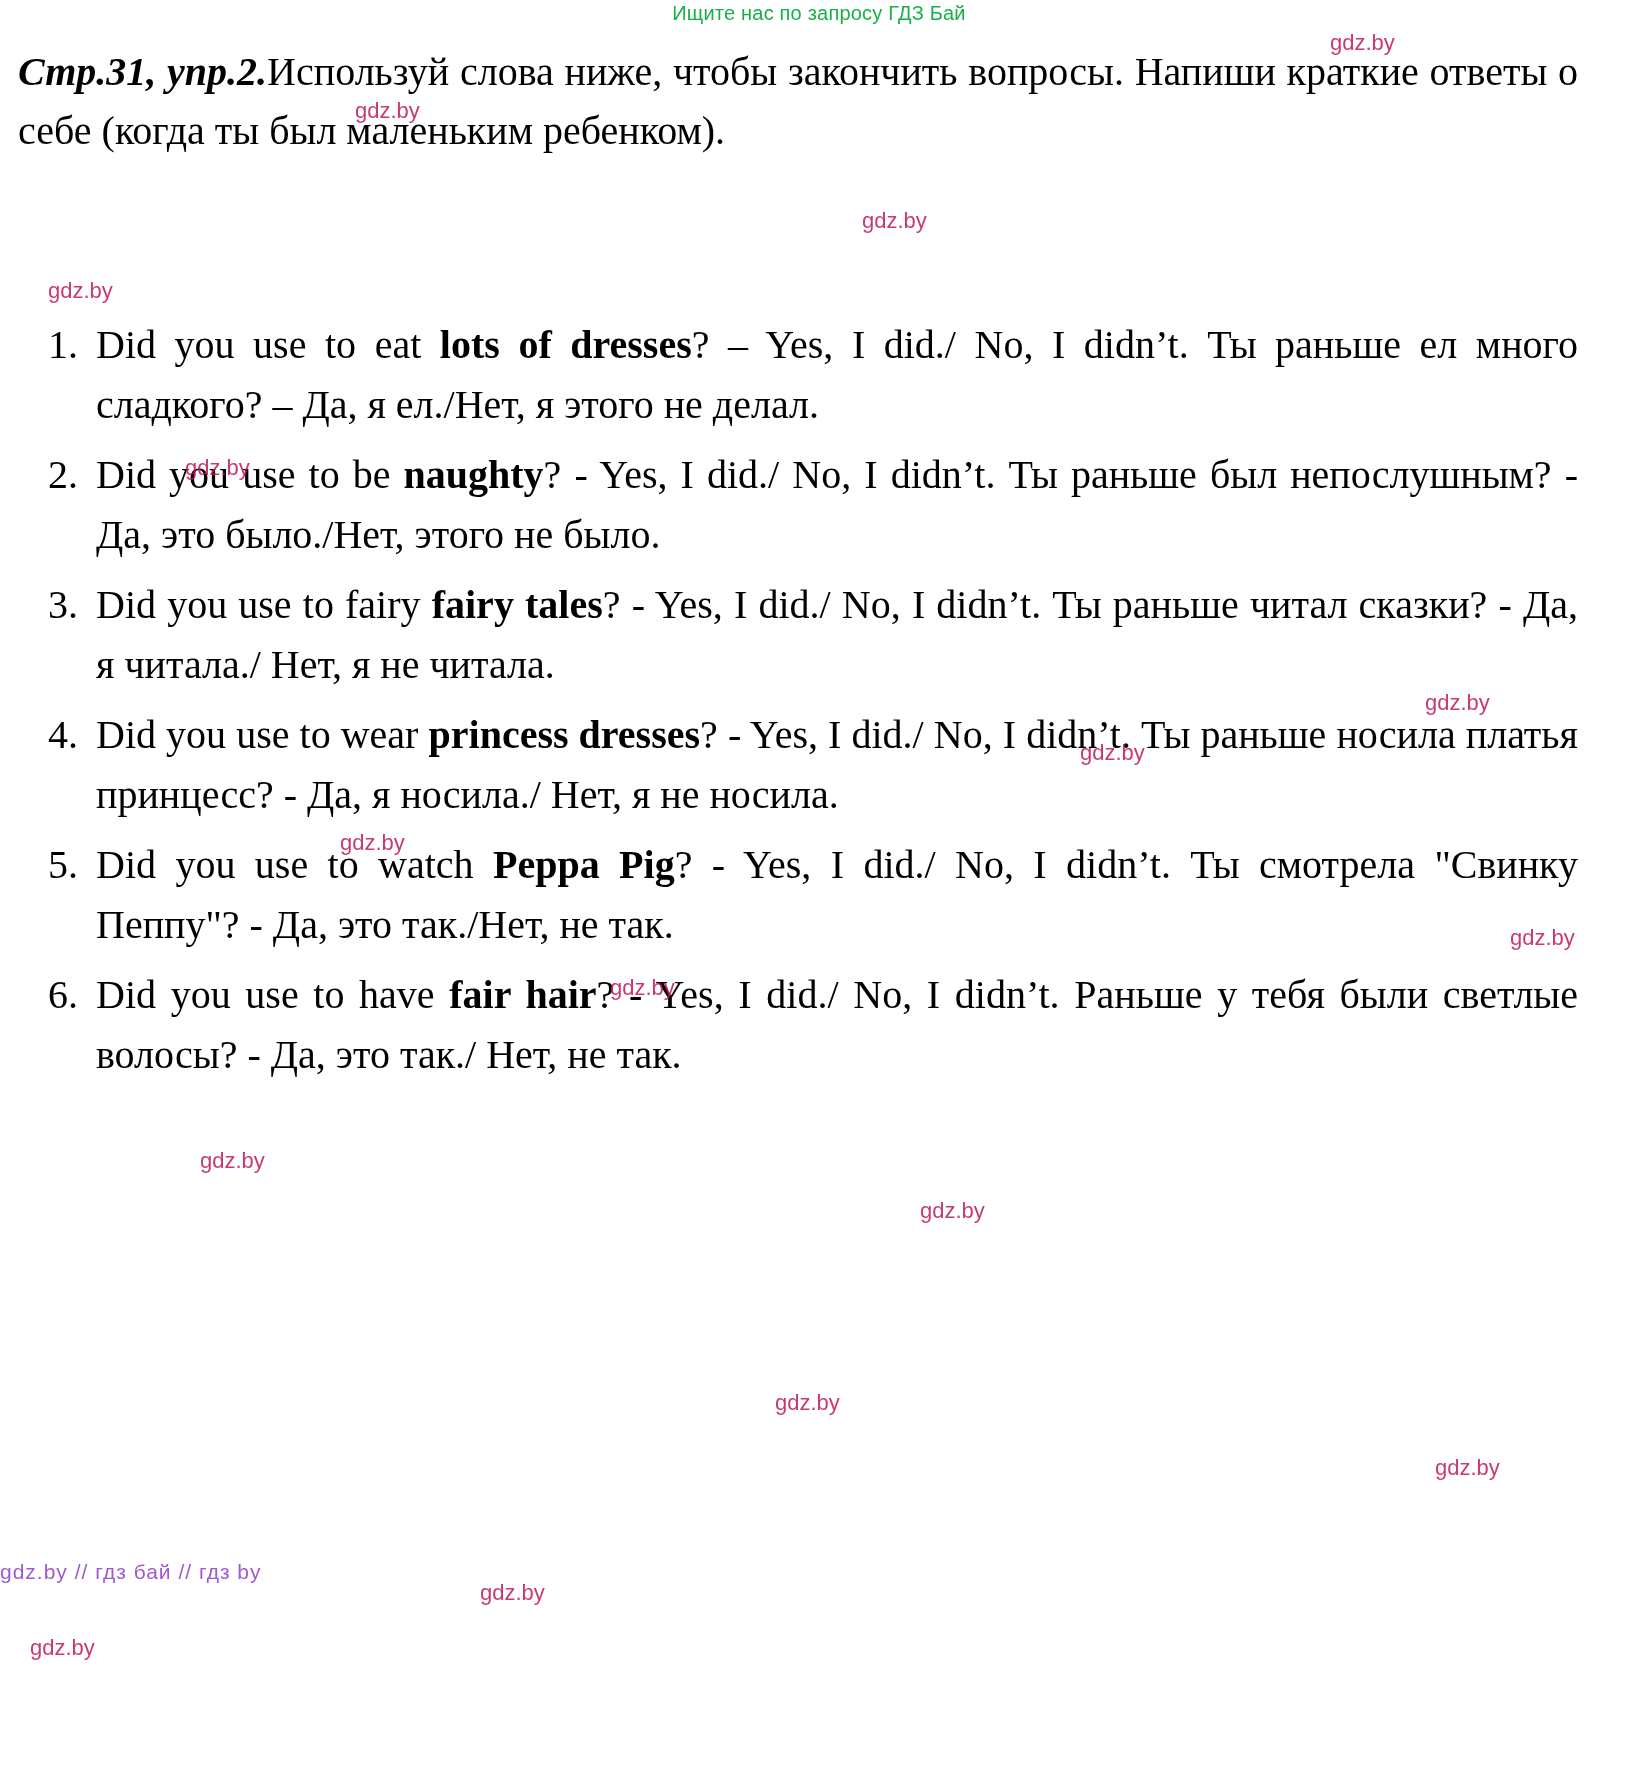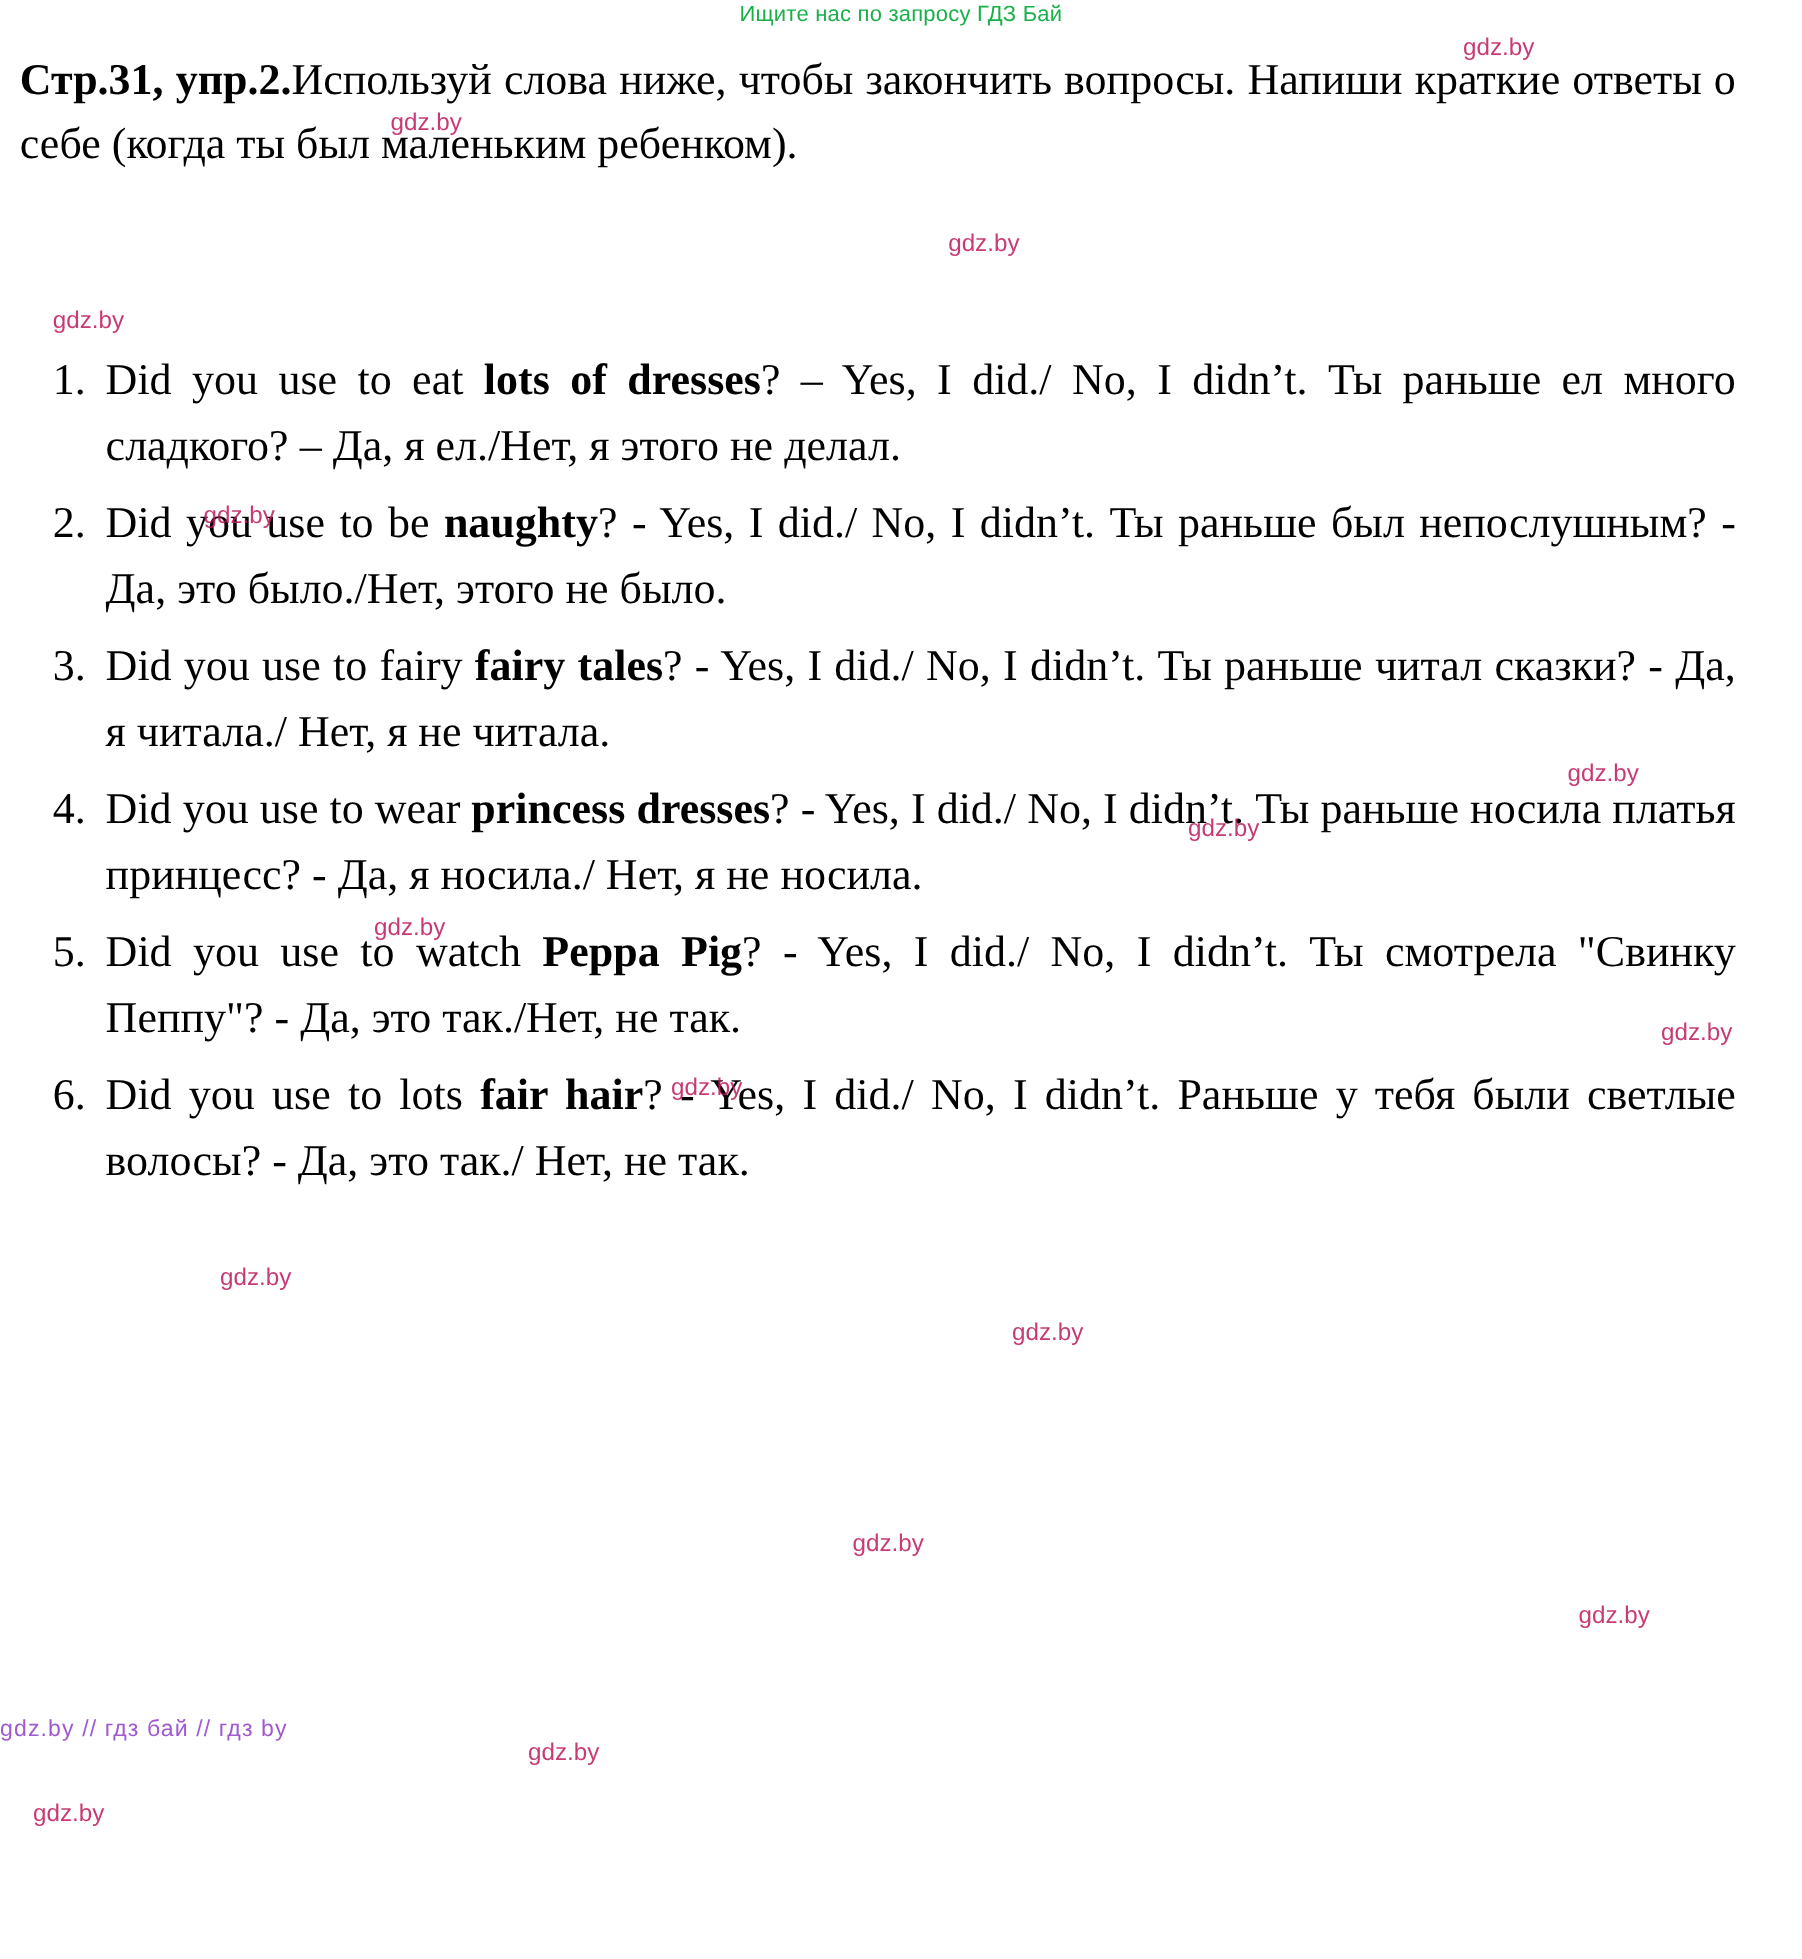--- a/index.html
+++ b/index.html
@@ -43,20 +43,21 @@
     top: 42px;
     left: 18px;
     width: 1560px;
     font-size: 40px;
     line-height: 1.48;
     text-align: justify;
     text-justify: inter-word;
   }
   .intro .ref {
     font-weight: bold;
+    font-style: italic;
   }
 
   
   .qlist {
     position: absolute;
     top: 315px;
     left: 18px;
     width: 1560px;
   }
   .qitem {
@@ -139,21 +140,21 @@
       <div class="qbody"><span>Did you use to wear </span><b>princess dresses</b><span>? - Yes, I did./ No, I didn’t. Ты раньше носила платья принцесс? - Да, я носила./ Нет, я не носила.</span></div>
     </div>
 
     <div class="qitem">
       <div class="qnum">5.</div>
       <div class="qbody"><span>Did you use to watch </span><b>Peppa Pig</b><span>? - Yes, I did./ No, I didn’t. Ты смотрела "Свинку Пеппу"? - Да, это так./Нет, не так.</span></div>
     </div>
 
     <div class="qitem">
       <div class="qnum">6.</div>
-      <div class="qbody"><span>Did you use to lots </span><b>fair hair</b><span>? - Yes, I did./ No, I didn’t. Раньше у тебя были светлые волосы? - Да, это так./ Нет, не так.</span></div>
+      <div class="qbody"><span>Did you use to have </span><b>fair hair</b><span>? - Yes, I did./ No, I didn’t. Раньше у тебя были светлые волосы? - Да, это так./ Нет, не так.</span></div>
     </div>
 
   </div>
 
   <div class="bottom-promo">gdz.by  //  гдз бай  //  гдз by</div>
 
   <div id="watermark-layer">
       <div class="wm" style="left: 1330px; top: 30px;">gdz.by</div>
       <div class="wm" style="left: 355px; top: 98px;">gdz.by</div>
       <div class="wm" style="left: 862px; top: 208px;">gdz.by</div>

